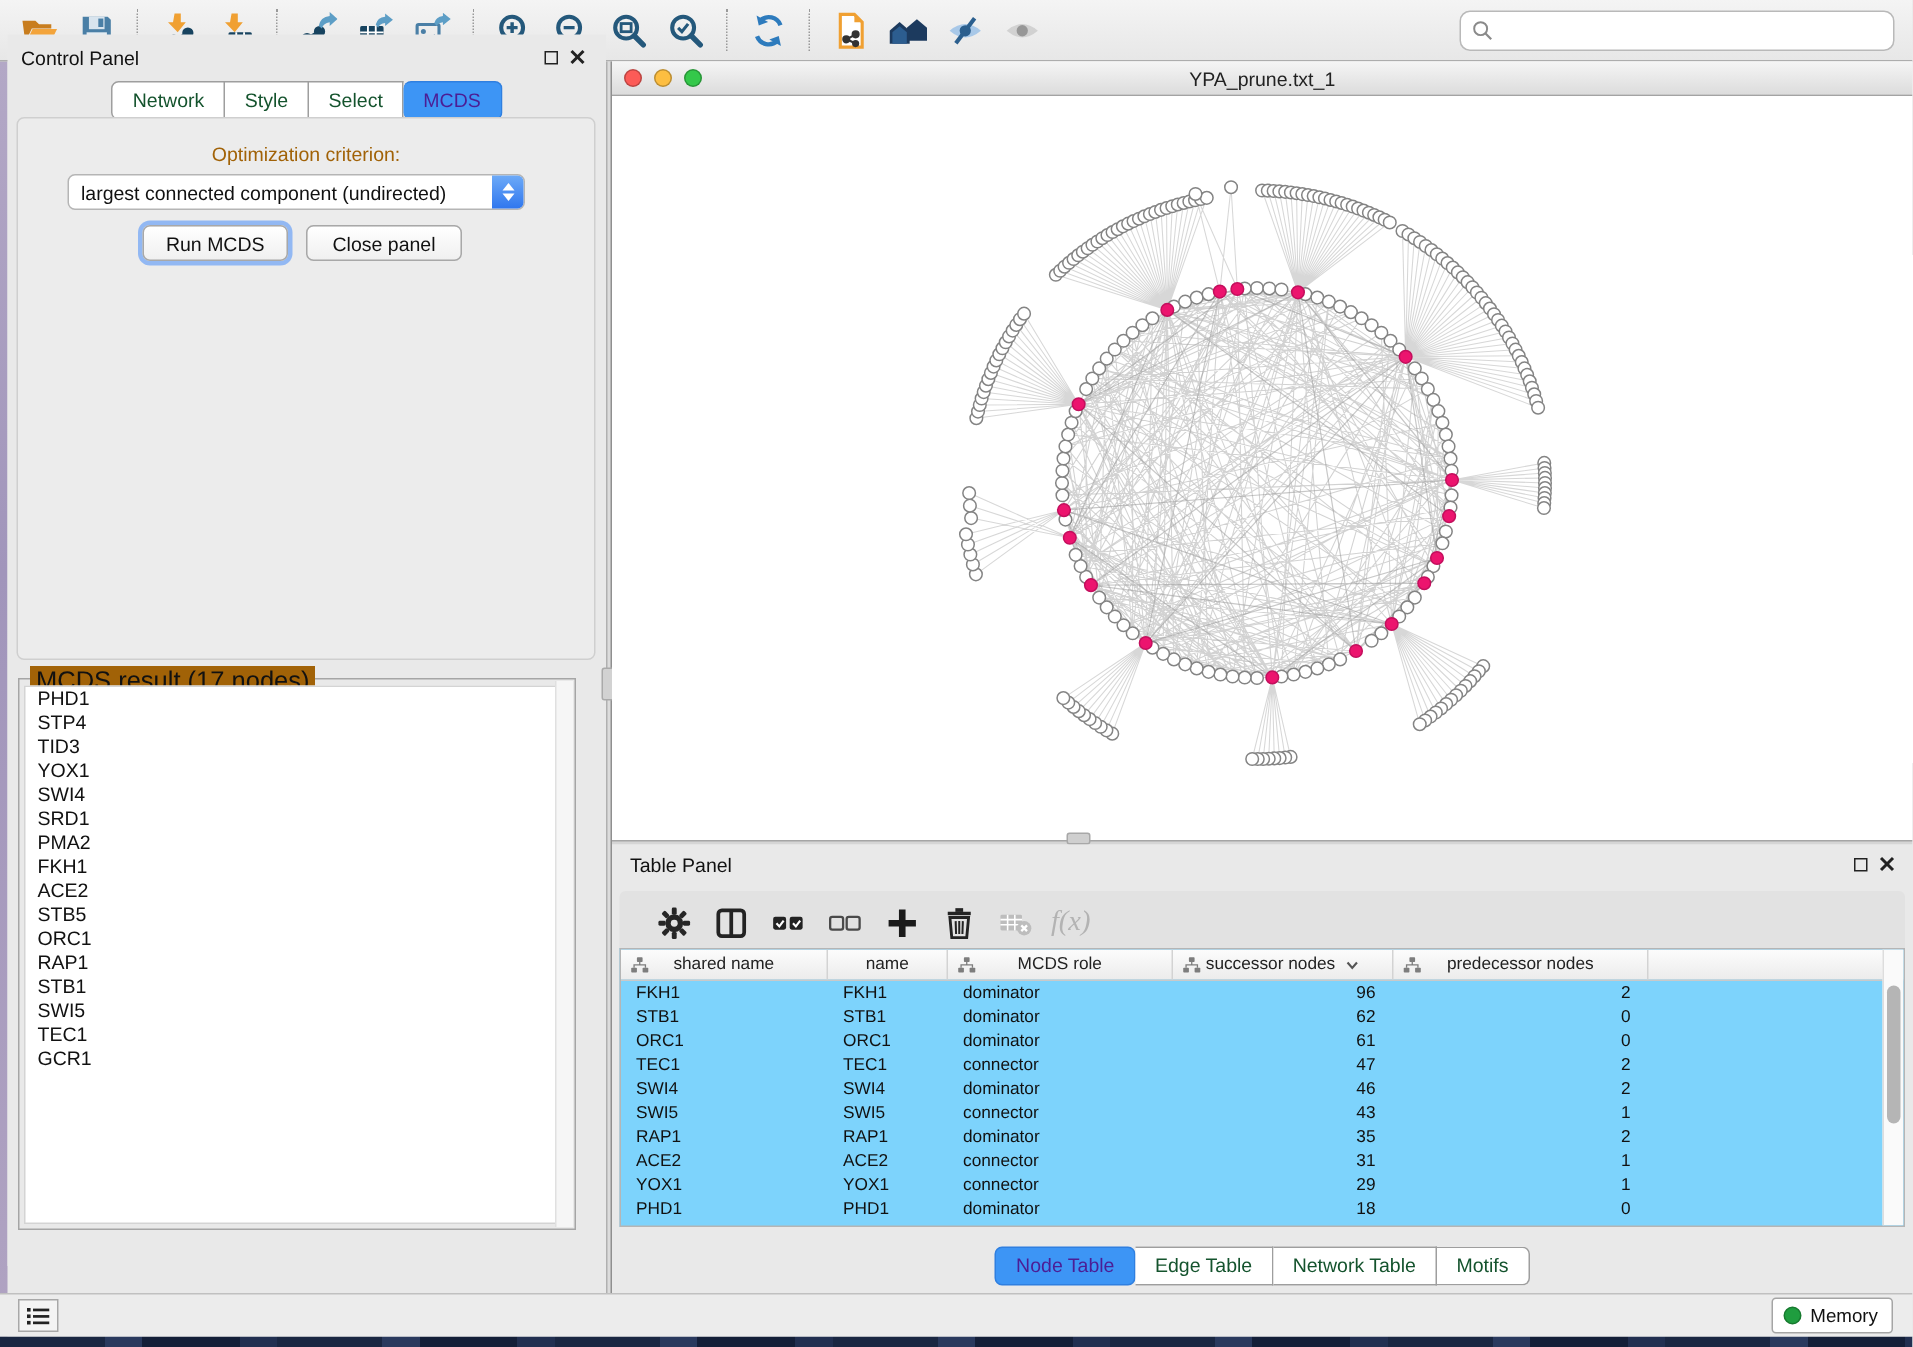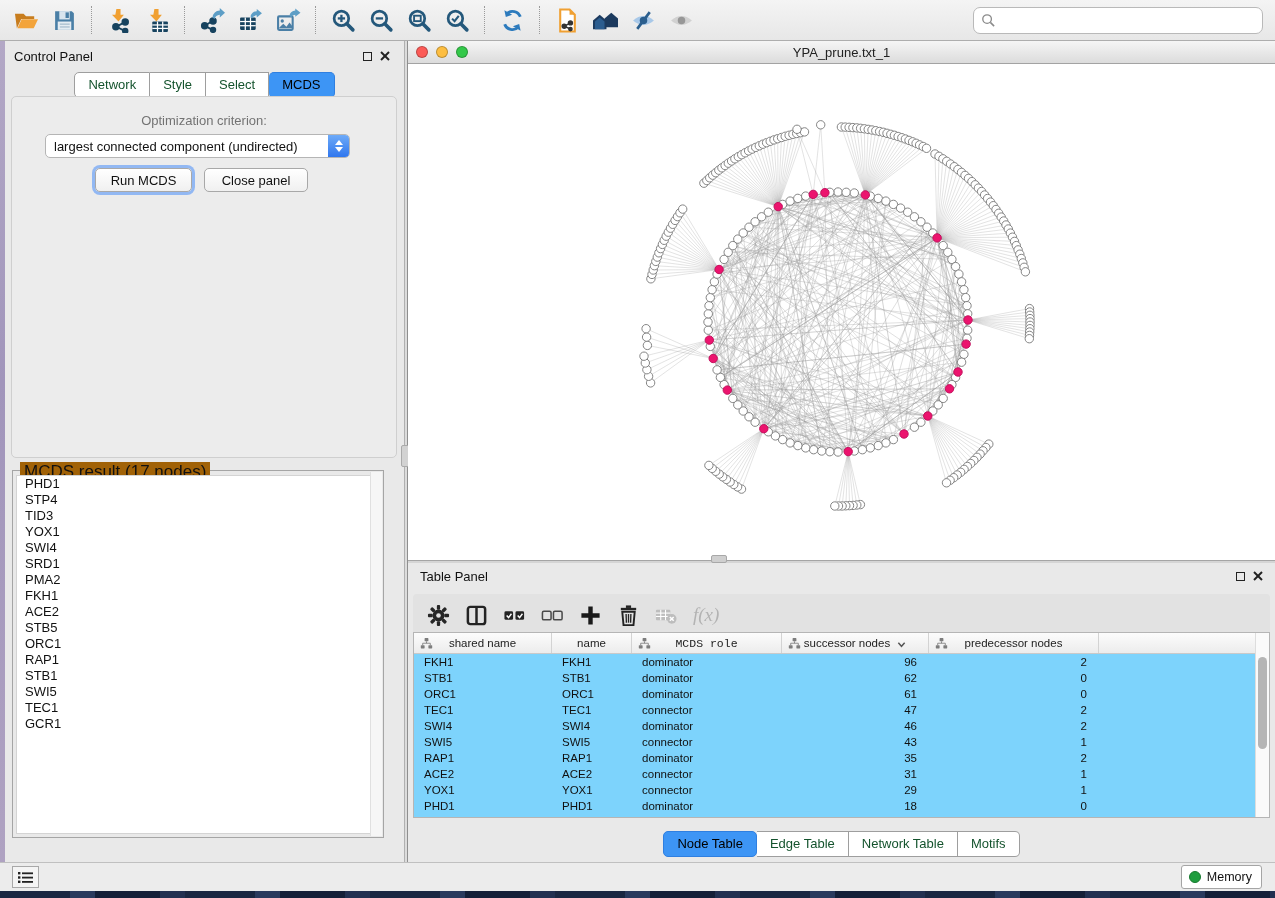--- a/index.html
+++ b/index.html
@@ -19,36 +19,36 @@
   .tb-icon { width:32px; height:30px; display:flex; align-items:center; justify-content:center; margin:0 3px; }
   .tb-icon svg { width:25px; height:25px; }
   .tb-icon.disabled { opacity:.9; }
   .tb-sep { width:1px; height:28px; border-left:1px dotted #9a9a9a; margin:0 8px; }
   .search-wrap { position:absolute; right:12px; top:7px; width:290px; height:27px; background:#fff;
                  border:1px solid #b9b9b9; border-radius:7px; display:flex; align-items:center; padding-left:7px; }
   .search-wrap svg { width:15px; height:15px; }
   .search-input { border:none; outline:none; flex:1; height:23px; font-size:13px; background:transparent; padding-left:5px; }
 
   
-  .control-panel { position:absolute; left:5px; top:41px; width:399px; height:821px; background:#e9e9e9; }
+  .control-panel { position:absolute; left:5px; top:23px; width:399px; height:821px; background:#e9e9e9; }
   .panel-title { position:absolute; left:9px; top:8px; font-size:13px; color:#111; }
   .win-btns { position:absolute; display:flex; gap:8px; align-items:center; }
   .cp-btns { right:14px; top:10px; }
   .float-box { width:9px; height:9px; border:1.5px solid #222; display:inline-block; }
   .close-x svg { width:10px; height:10px; display:block; }
 
   .cp-tabs { position:absolute; left:0; right:0; top:31px; display:flex; justify-content:center; }
   .seg-tab { font-size:13px; padding:4px 13px 5px; background:#fff; border:1px solid #9e9e9e; border-left:none; color:#14532d; }
   .seg-tab:first-child { border-left:1px solid #9e9e9e; border-radius:5px 0 0 5px; }
   .seg-tab:last-child { border-radius:0 5px 5px 0; }
-  .seg-tab.active { background:#3d95f5; border-color:#2f7fe0; color:#000000; border-radius:5px; }
+  .seg-tab.active { background:#3d95f5; border-color:#2f7fe0; color:#4c1d95; border-radius:5px; }
 
   .cp-inner { position:absolute; left:6px; right:7px; top:55px; height:362px; background:#ececec;
               border:1px solid #cfcfcf; border-radius:5px; }
-  .opt-label { position:absolute; left:0; right:0; top:16px; text-align:center; font-size:13px; color:#737373; }
+  .opt-label { position:absolute; left:0; right:0; top:16px; text-align:center; font-size:13px; color:#a16207; }
   .dropdown { position:absolute; left:33px; top:37px; width:305px; height:24px; background:#fff;
               border:1px solid #b5b5b5; border-radius:5px; display:flex; align-items:center; }
   .dropdown-text { flex:1; font-size:13px; padding-left:8px; color:#111; white-space:nowrap; }
   .dropdown-cap { width:21px; height:22px; border-radius:0 4px 4px 0; background:linear-gradient(#6daaf8,#3077ee);
                   display:flex; flex-direction:column; align-items:center; justify-content:center; gap:2px; }
   .dd-tri-up { width:0; height:0; border-left:4px solid transparent; border-right:4px solid transparent; border-bottom:5px solid #fff; }
   .dd-tri-dn { width:0; height:0; border-left:4px solid transparent; border-right:4px solid transparent; border-top:5px solid #fff; }
   .cp-button { position:absolute; top:71px; height:24px; background:linear-gradient(#ffffff,#f0f0f0);
                border:1px solid #a8a8a8; border-radius:5px; font-size:13px; text-align:center;
                display:flex; align-items:center; justify-content:center; color:#111; }
@@ -78,21 +78,21 @@
   .tl.red { background:#fc5b57; } .tl.yellow { background:#fdbe41; } .tl.green { background:#34c84a; }
   .net-title { position:absolute; left:0; right:0; top:4px; text-align:center; font-size:13px; color:#222; }
   .net-canvas { position:absolute; left:0; top:23px; width:867px; height:496px; }
 
   
   .table-panel { position:absolute; left:408px; top:563px; width:867px; height:299px; background:#e9e9e9; }
   .tp-title { position:absolute; left:12px; top:6px; font-size:13px; color:#111; }
   .tp-btns { right:12px; top:8px; }
   .tp-toolbar { position:absolute; left:5px; top:31px; width:857px; height:42px; background:#e2e2e2;
                 border-radius:4px; display:flex; align-items:center; padding-left:12px; }
-  .tp-icon { width:34px; height:30px; display:flex; align-items:center; justify-content:flex-start; margin:0 2px; }
+  .tp-icon { width:34px; height:30px; display:flex; align-items:center; justify-content:flex-end; margin:0 2px; }
   .tp-icon svg { width:23px; height:23px; }
   .tp-icon .fx { font-family:"Liberation Serif","DejaVu Serif",serif; font-style:italic; font-size:19px; color:#b3b3b3; }
 
   .node-table { position:absolute; left:5px; top:69px; width:857px; height:186px; background:#7dd3fc; border:1px solid #b5b5b5; overflow:hidden; }
   .nt-header { display:flex; height:21px; background:linear-gradient(#fcfcfc,#ececec); border-bottom:1px solid #c9c9c9; }
   .nt-col { position:relative; display:flex; align-items:center; justify-content:center; border-right:1px solid #d3d3d3;
             font-size:11.5px; color:#222; }
   .nt-col .tree-ic { position:absolute; left:6px; top:4px; width:13px; height:13px; }
   .nt-col .sortv { margin-left:7px; width:9px; height:9px; }
   .nt-row { display:flex; height:16px; }
@@ -723,21 +723,21 @@
               </g>
               <g stroke="#7d7d7d" stroke-width="1.6" fill="none">
                 <path d="M12 8 v3.5 M5 15 v-3.5 h14 v3.5"></path>
               </g>
             </svg></span>
           <span>shared name</span>
         </div>
         <div class="nt-col" style="width: 80px;">
           <span>name</span>
         </div>
-        <div class="nt-col" style="width: 150px; font-family: Liberation Mono, monospace;">
+        <div class="nt-col" style="width: 150px;">
           <span class="tree-ic"><svg viewBox="0 0 24 24">
               <g fill="#7d7d7d">
                 <rect x="8.5" y="2" width="7" height="6" rx="1"></rect>
                 <rect x="1.5" y="15" width="7" height="6" rx="1"></rect>
                 <rect x="15.5" y="15" width="7" height="6" rx="1"></rect>
               </g>
               <g stroke="#7d7d7d" stroke-width="1.6" fill="none">
                 <path d="M12 8 v3.5 M5 15 v-3.5 h14 v3.5"></path>
               </g>
             </svg></span>

